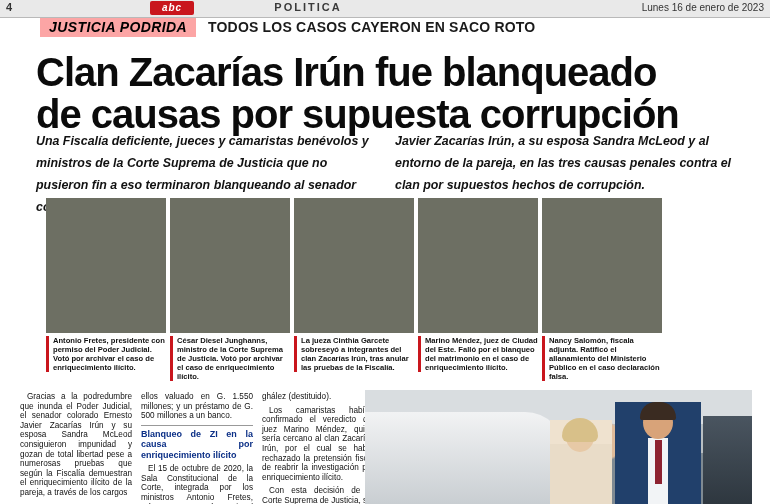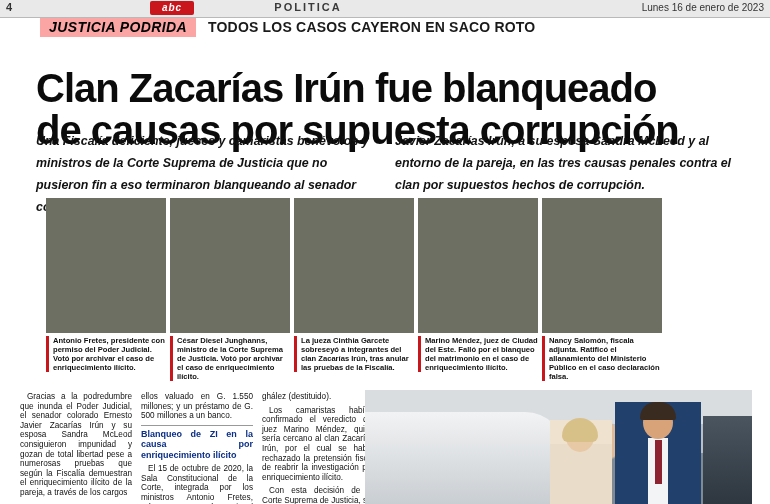--- a/index.html
+++ b/index.html
@@ -43,21 +43,21 @@
     font-size:14px;font-weight:bold;font-style:italic;
     padding:0 9px;line-height:19px;letter-spacing:.4px;
   }
   .kicker-text{
     position:absolute;left:208px;top:0;height:19px;line-height:19px;
     font-size:14px;font-weight:bold;color:#1a1a1a;letter-spacing:.2px;
   }
 
   
   .headline{
-    position:absolute;left:36px;top:40px;width:700px;
+    position:absolute;left:36px;top:24px;width:700px;
     font-size:40px;line-height:42px;font-weight:bold;
     color:#0b0b0b;letter-spacing:-1px;
   }
   .headline .l2{display:block;}
 
   
   .deck{
     position:absolute;top:130px;left:36px;width:700px;
     display:flex;gap:18px;
   }

